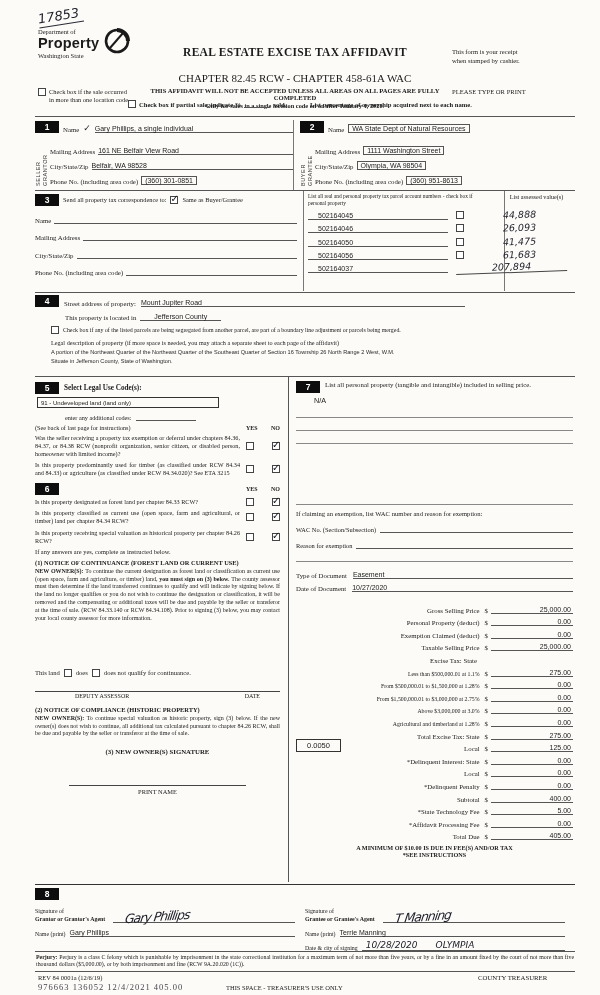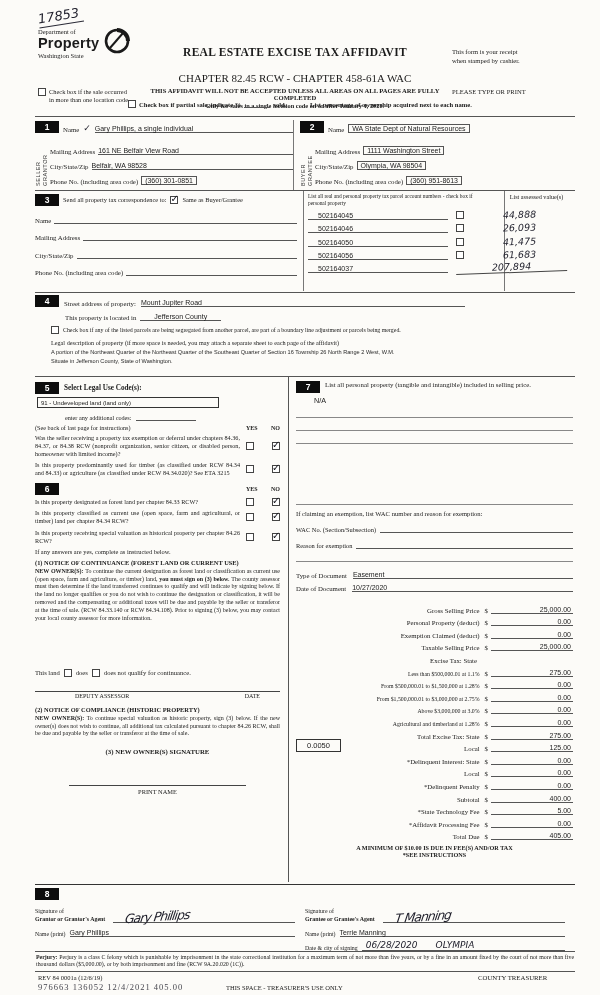--- a/index.html
+++ b/index.html
@@ -564,21 +564,21 @@
           <span class="sigfill">
             <span class="sig">T Manning</span>
           </span>
         </div>
         <div class="s8f">
           <span>Name (print)</span>
           <span class="fill typed">Terrie Manning</span>
         </div>
         <div class="s8f">
           <span>Date &amp; city of signing</span>
-          <span class="fill"><span class="hw hwdate">06/28/2020</span><span class="hw hwcity">OLYMPIA</span></span>
+          <span class="fill"><span class="hw hwdate">10/28/2020</span><span class="hw hwcity">OLYMPIA</span></span>
         </div>
       </div>
     </div>
   </div>
 
   <div class="abs perjury">
     <span class="b">Perjury:</span>
     <span>Perjury is a class C felony which is punishable by imprisonment in the state correctional institution for a maximum term of not more than five years, or by a fine in an amount fixed by the court of not more than five thousand dollars ($5,000.00), or by both imprisonment and fine (RCW 9A.20.020 (1C)).</span>
   </div>
   <div class="abs rev">REV 84 0001a (12/6/19)</div>

